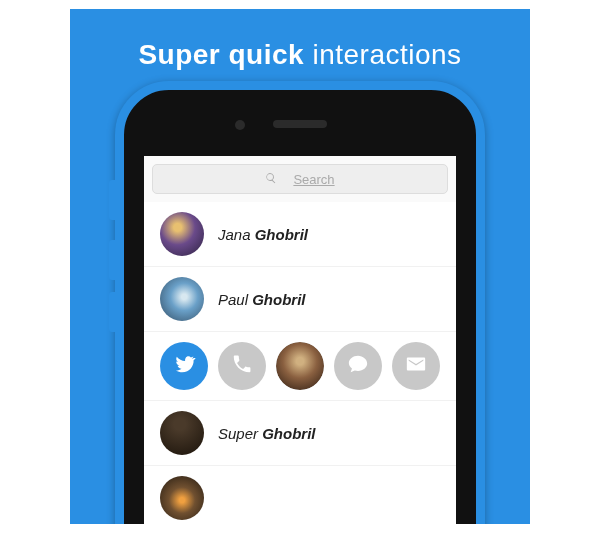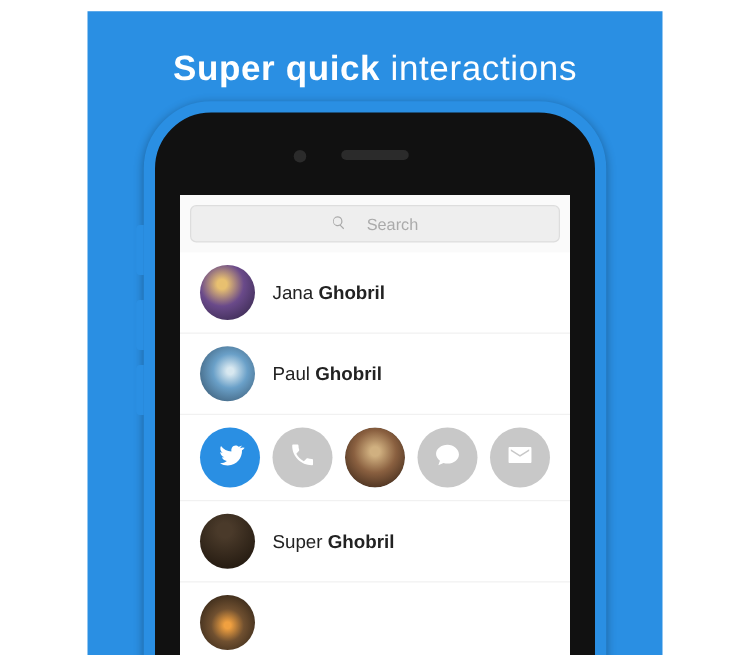--- a/index.html
+++ b/index.html
@@ -88,31 +88,33 @@
     height:30px;
     background:#eee;
     border:1px solid #ddd;
     border-radius:5px;
     display:flex;
     align-items:center;
     justify-content:center;
     gap:16px;
     color:#aaa;
     font-size:13px;
+    text-decoration:underline;
   }
   .search-bar svg { width:12px; height:12px; fill:#aaa; }
 
   
   .list { background:#fff; }
   .row {
     display:flex;
     align-items:center;
     gap:14px;
     padding:10px 16px;
     border-bottom:1px solid #f1f1f1;
+    font-style:italic;
   }
   .avatar {
     width:44px; height:44px;
     border-radius:50%;
     flex-shrink:0;
     background:#888;
     display:flex;
     align-items:center;
     justify-content:center;
     overflow:hidden;

